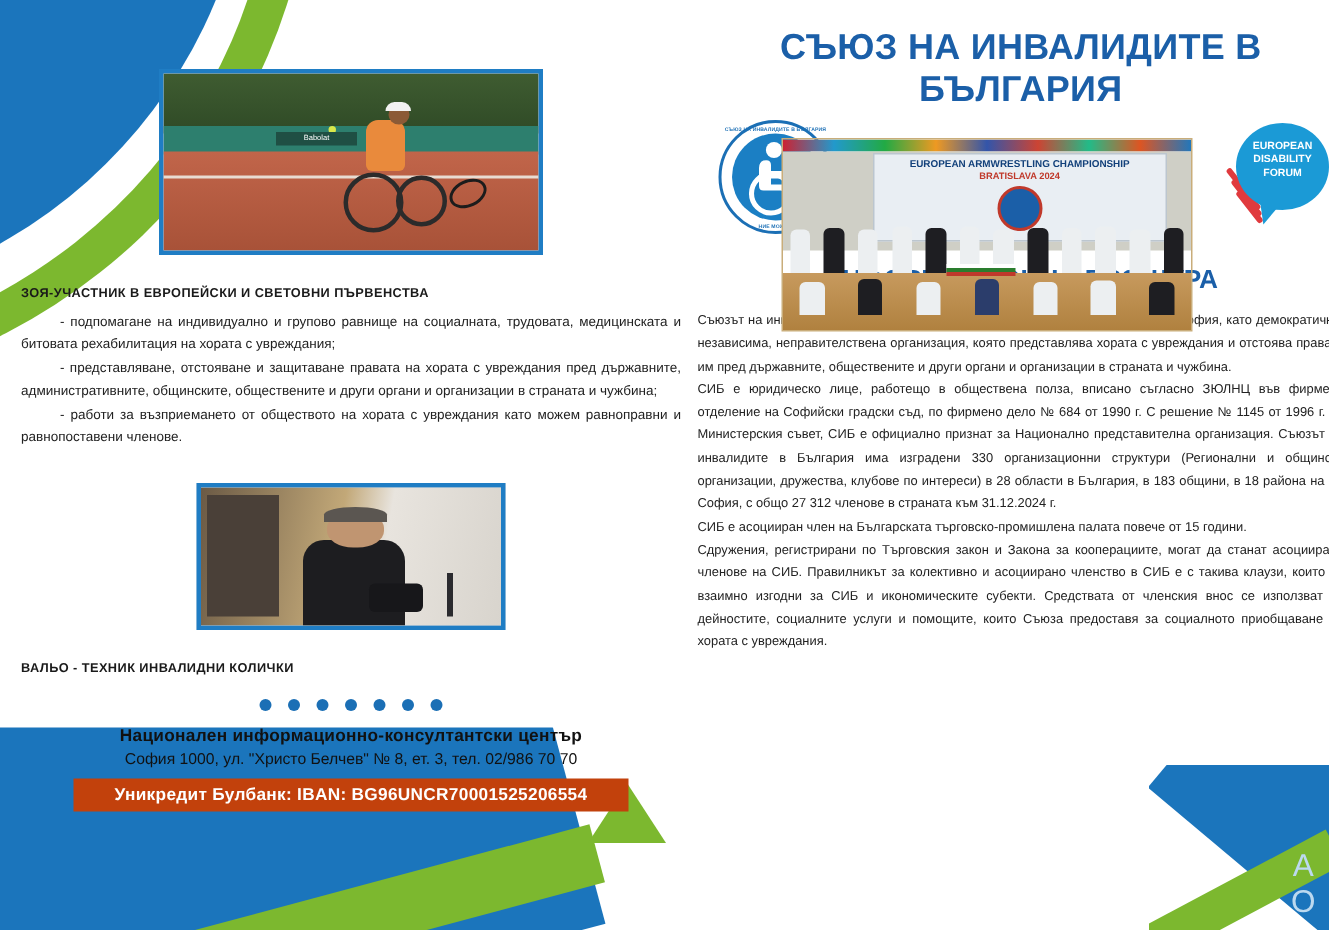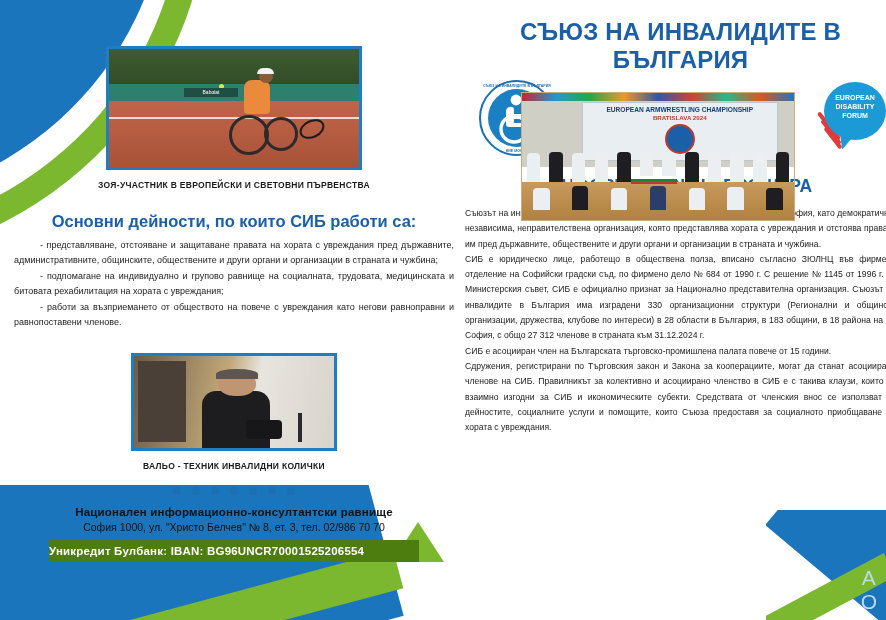--- a/index.html
+++ b/index.html
@@ -75,22 +75,22 @@
   }
 
   
   #left-col{position:absolute;left:14px;top:16px;width:440px;height:560px;}
 
   .photo{
     border:3px solid #1f7dc4;background:#ddd;position:relative;overflow:hidden;
   }
   #photo-tennis{margin:30px auto 0;width:250px;height:118px;}
   .caption{
-    text-align:center;font-size:8.5px;font-weight:bold;color:#1a1a1a;
-    letter-spacing:.3px;margin-top:10px;
+    font-size:8.5px;font-weight:bold;color:#1a1a1a;
+    letter-spacing:.3px;margin-top:20px;
   }
   #head-activities{
     text-align:center;color:#1b5fa8;font-size:16.5px;font-weight:bold;
     margin-top:22px;
   }
   .body-par{
     font-size:9px;color:#222;line-height:1.72;text-align:justify;
     margin-top:7px;
   }
   .body-par p{margin:0;text-indent:26px;}
@@ -100,22 +100,22 @@
   #dots{display:flex;justify-content:center;gap:11px;margin-top:16px;}
   #dots i{width:8px;height:8px;border-radius:50%;background:#1b6fb5;display:block;}
 
   #contact{text-align:center;margin-top:11px;color:#111;}
   #contact .c-title{font-size:11.5px;font-weight:bold;letter-spacing:.2px;}
   #contact .c-line{font-size:10.5px;margin-top:3px;}
   #contact .c-line b{font-weight:bold;}
   #contact a{color:#2752c4;text-decoration:underline;}
   #bank-title{text-align:center;font-size:11.5px;font-weight:bold;margin-top:12px;color:#111;}
   #iban-bar{
-    margin:7px auto 12px;width:370px;background:#4d7c0f;color:#fff;
-    text-align:left;font-size:11.5px;font-weight:bold;padding:5px 0;
+    margin:7px auto 12px;width:370px;background:#c2410c;color:#fff;
+    text-align:center;font-size:11.5px;font-weight:bold;padding:5px 0;
     letter-spacing:.2px;position:relative;z-index:3;
   }
 
   
   #right-col{position:absolute;left:465px;top:18px;width:431px;}
   #title-main{
     text-align:center;color:#1b5fa8;font-weight:bold;font-size:24px;
     letter-spacing:.2px;
   }
   #title-sub{
@@ -227,26 +227,25 @@
         <div style="position:absolute;left:60%;top:18%;width:14px;height:13px;border-radius:50%;background:#8b5a36;"></div>
         <div style="position:absolute;left:59%;top:16%;width:17px;height:6px;border-radius:7px 7px 0 0;background:#f2f2f2;"></div>
         <div style="position:absolute;left:48%;top:56%;width:34px;height:34px;border:3px solid #2b2b2b;border-radius:50%;"></div>
         <div style="position:absolute;left:62%;top:58%;width:28px;height:28px;border:3px solid #2b2b2b;border-radius:50%;"></div>
         <div style="position:absolute;left:76%;top:60%;width:22px;height:14px;border:2px solid #1c1c1c;border-radius:50%;transform:rotate(-25deg);"></div>
         <div style="position:absolute;left:30%;top:33%;width:54px;height:9px;background:#1f4f44;color:#fff;font-size:5px;text-align:center;line-height:9px;">Babolat</div>
       </div>
     </div>
     <div class="caption">ЗОЯ-УЧАСТНИК В ЕВРОПЕЙСКИ И СВЕТОВНИ ПЪРВЕНСТВА</div>
 
-    <div id="head-activities">Основни дейности, по които СИБ работи са:</div>
 
     <div class="body-par">
+      <p>- подпомагане на индивидуално и групово равнище на социалната, трудовата, медицинската и битовата рехабилитация на хората с увреждания;</p>
       <p>- представляване, отстояване и защитаване правата на хората с увреждания пред държавните, административните, общинските, обществените и други органи и организации в страната и чужбина;</p>
-      <p>- подпомагане на индивидуално и групово равнище на социалната, трудовата, медицинската и битовата рехабилитация на хората с увреждания;</p>
-      <p>- работи за възприемането от обществото на повече с увреждания като негови равноправни и равнопоставени членове.</p>
+      <p>- работи за възприемането от обществото на хората с увреждания като можем равноправни и равнопоставени членове.</p>
     </div>
 
     <div class="photo" id="photo-valyo">
       <div class="scene">
         <div style="position:absolute;inset:0;background:#b9a徐;"></div>
         <div style="position:absolute;left:0;top:0;width:100%;height:100%;background:linear-gradient(100deg,#6b5a45 0%,#c2a878 45%,#e8e4de 60%,#d8d4cd 100%);"></div>
         <div style="position:absolute;left:2%;top:6%;width:24%;height:88%;background:#4a4038;"></div>
         <div style="position:absolute;left:34%;top:38%;width:34%;height:62%;background:#1d1d20;border-radius:14px 14px 0 0;"></div>
         <div style="position:absolute;left:42%;top:18%;width:19%;height:26%;border-radius:46%;background:#c09571;"></div>
         <div style="position:absolute;left:41%;top:14%;width:21%;height:11%;border-radius:50% 50% 0 0;background:#5b5651;"></div>
@@ -260,21 +259,21 @@
       <i></i>
       <i></i>
       <i></i>
       <i></i>
       <i></i>
       <i></i>
       <i></i>
     </div>
 
     <div id="contact">
-      <div class="c-title">Национален информационно-консултантски равнище</div>
+      <div class="c-title">Национален информационно-консултантски център</div>
       <div class="c-line">София 1000, ул. "Христо Белчев" № 8, ет. 3, тел. 02/986 70 70</div>
     </div>
 
     <div id="iban-bar">Уникредит Булбанк: IBAN:  BG96UNCR70001525206554</div>
   </div>
 
   <div id="right-col">
 
     <div id="title-main">СЪЮЗ НА ИНВАЛИДИТЕ В БЪЛГАРИЯ</div>
 

